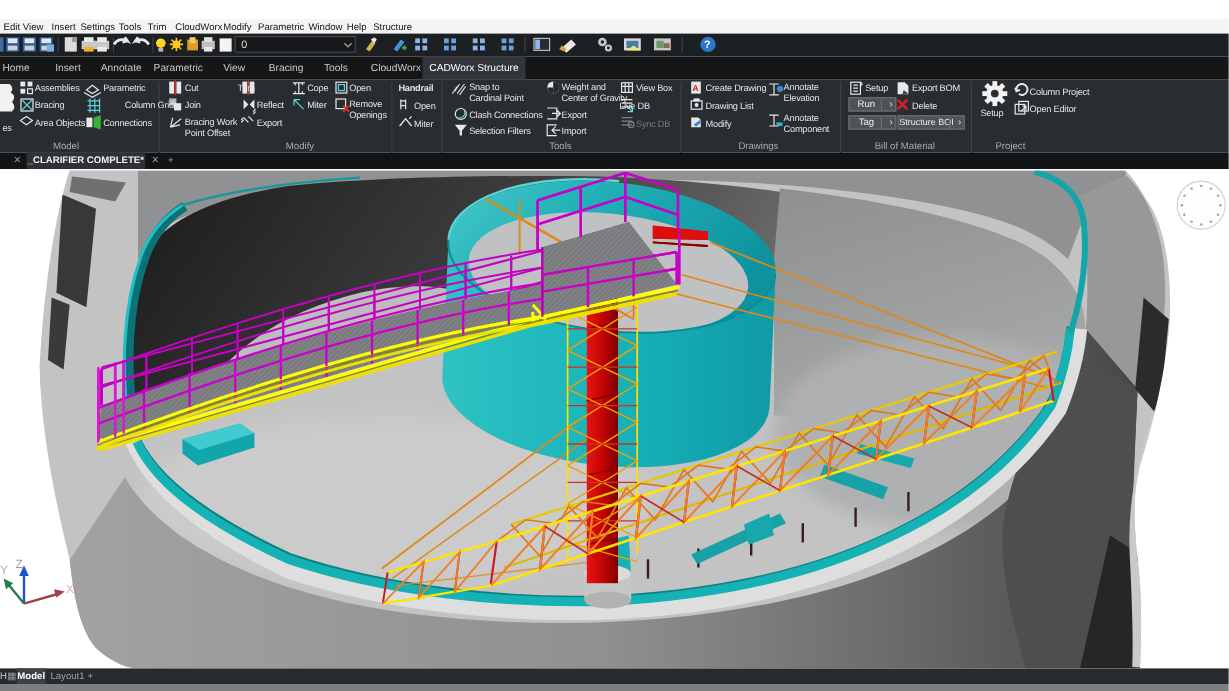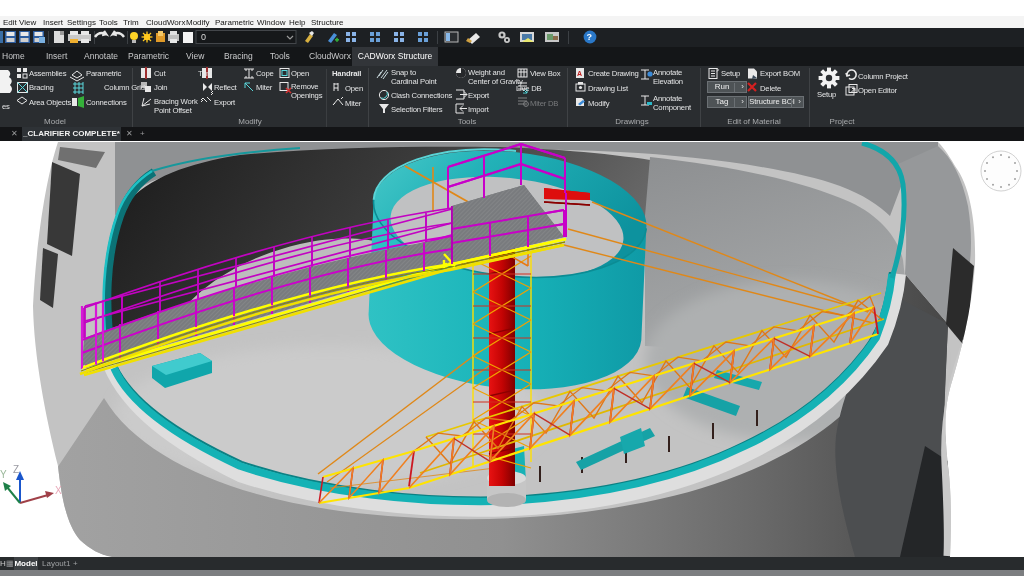--- a/index.html
+++ b/index.html
@@ -210,21 +210,21 @@
     <div class="isep" style="left:326px"></div>
     <div class="vsep" style="left:368px"></div>
     <div class="vsep" style="left:567px"></div>
     <div class="vsep" style="left:700px"></div>
     <div class="vsep" style="left:809px"></div>
 
     <div class="lbl" style="left:55px">Model</div>
     <div class="lbl" style="left:250px">Modify</div>
     <div class="lbl" style="left:467px">Tools</div>
     <div class="lbl" style="left:632px">Drawings</div>
-    <div class="lbl" style="left:754px">Edit of Material</div>
+    <div class="lbl" style="left:754px">Bill of Material</div>
     <div class="lbl" style="left:842px">Project</div>
 
     <svg class="abs" style="left:0;top:0" width="1024" height="61">
 
       <path d="M-6,4 h14 q4,3 1,7 q5,3 1,8 q4,4 0,8 h-16 z" fill="#f2f2f2"></path>
 
       <g fill="#e8e8e8">
           <rect x="17" y="2" width="4" height="4"></rect>
           <rect x="23" y="2" width="4" height="4"></rect>
           <rect x="17" y="8" width="4" height="4"></rect>
@@ -387,21 +387,21 @@
     <div class="it" style="left:345px;top:18px">Open</div>
     <div class="it" style="left:345px;top:33px">Miter</div>
     <div class="it" style="left:391px;top:2px">Snap to<br>Cardinal Point</div>
     <div class="it" style="left:391px;top:25px">Clash Connections</div>
     <div class="it" style="left:391px;top:39px">Selection Filters</div>
     <div class="it" style="left:468px;top:2px">Weight and<br>Center of Gravity</div>
     <div class="it" style="left:468px;top:25px">Export</div>
     <div class="it" style="left:468px;top:39px">Import</div>
     <div class="it" style="left:530px;top:3px">View Box</div>
     <div class="it" style="left:516px;top:18px">Live DB</div>
-    <div class="it dis" style="left:530px;top:33px">Miter DB</div>
+    <div class="it dis" style="left:530px;top:33px">Sync DB</div>
     <div class="it" style="left:588px;top:3px">Create Drawing</div>
     <div class="it" style="left:588px;top:18px">Drawing List</div>
     <div class="it" style="left:588px;top:33px">Modify</div>
     <div class="it" style="left:653px;top:2px">Annotate<br>Elevation</div>
     <div class="it" style="left:653px;top:28px">Annotate<br>Component</div>
     <div class="it" style="left:721px;top:3px">Setup</div>
     <div class="rbtn" style="left:707px;top:15px;width:40px"><span style="margin-right:10px">Run</span><span class="dv"></span><span class="ch">›</span></div>
     <div class="rbtn" style="left:707px;top:30px;width:40px"><span style="margin-right:10px">Tag</span><span class="dv"></span><span class="ch">›</span></div>
     <div class="it" style="left:760px;top:3px">Export BOM</div>
     <div class="it" style="left:760px;top:18px">Delete</div>

